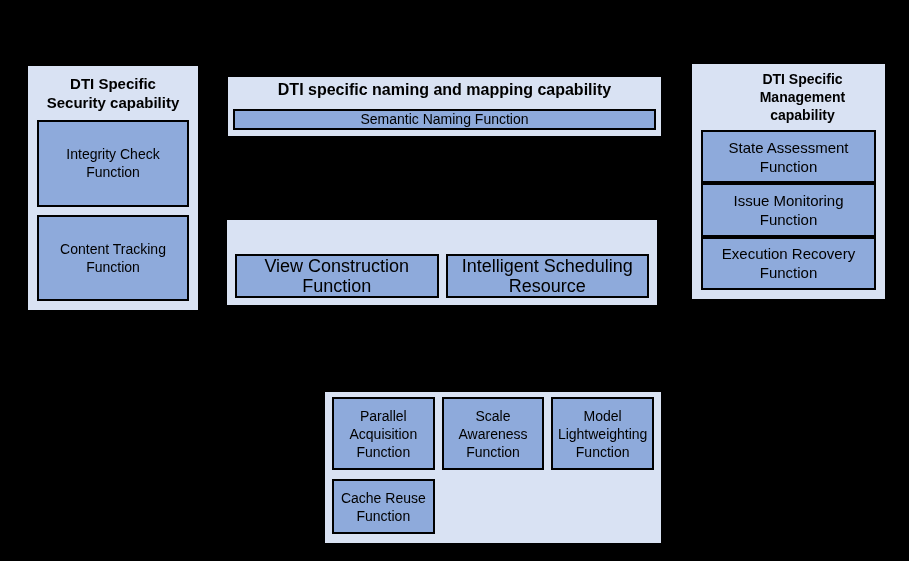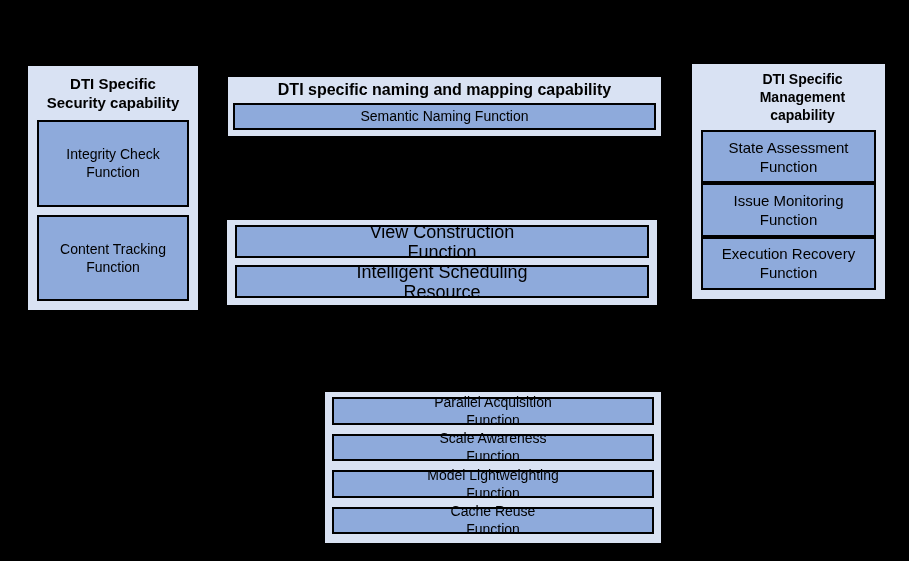--- a/index.html
+++ b/index.html
@@ -33,25 +33,25 @@
   .fns {
     flex: 1 1 auto;
     min-height: 0;
   }
   .fns.col {
     display: flex;
     flex-direction: column;
   }
   .fns.row {
     display: flex;
-    flex-direction: column;
+    align-items: flex-end;
   }
   .fns.grid {
     display: grid;
-    grid-template-columns: 1fr;
+    grid-template-columns: 1fr 1fr 1fr;
   }
   .fn {
     box-sizing: border-box;
     background: var(--function-fill, #8eaadb);
     border: 2px solid var(--border-color, #000);
     display: flex;
     align-items: center;
     justify-content: center;
     text-align: center;
     white-space: pre-line;

